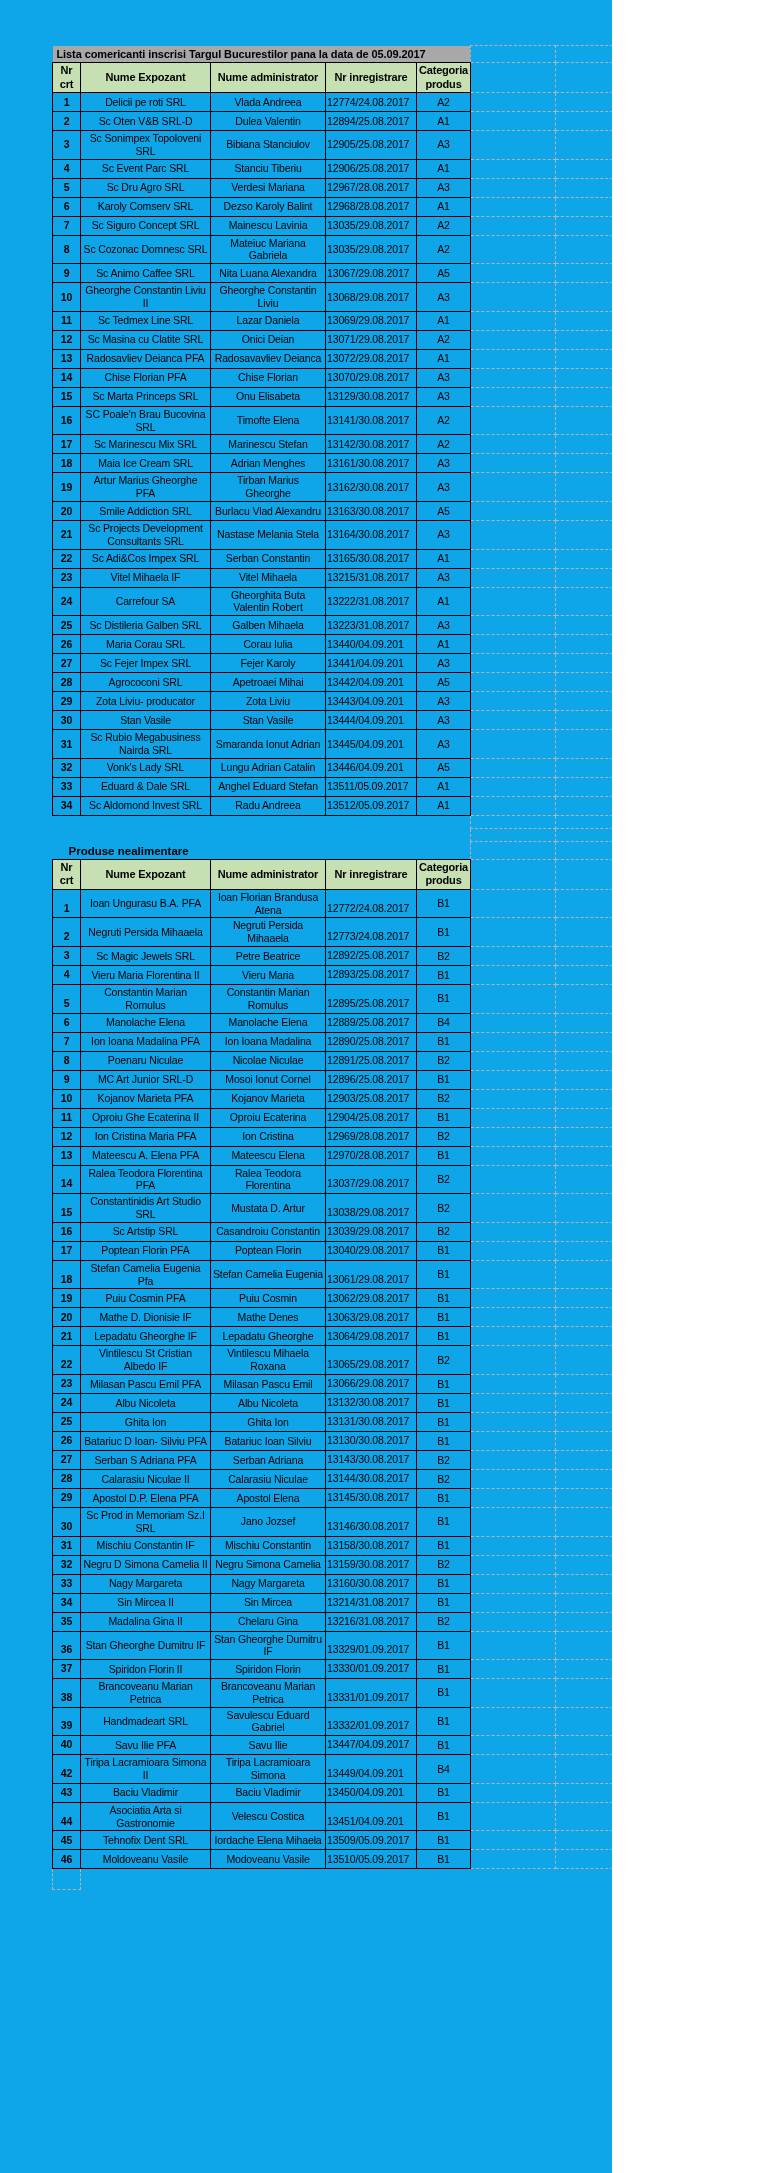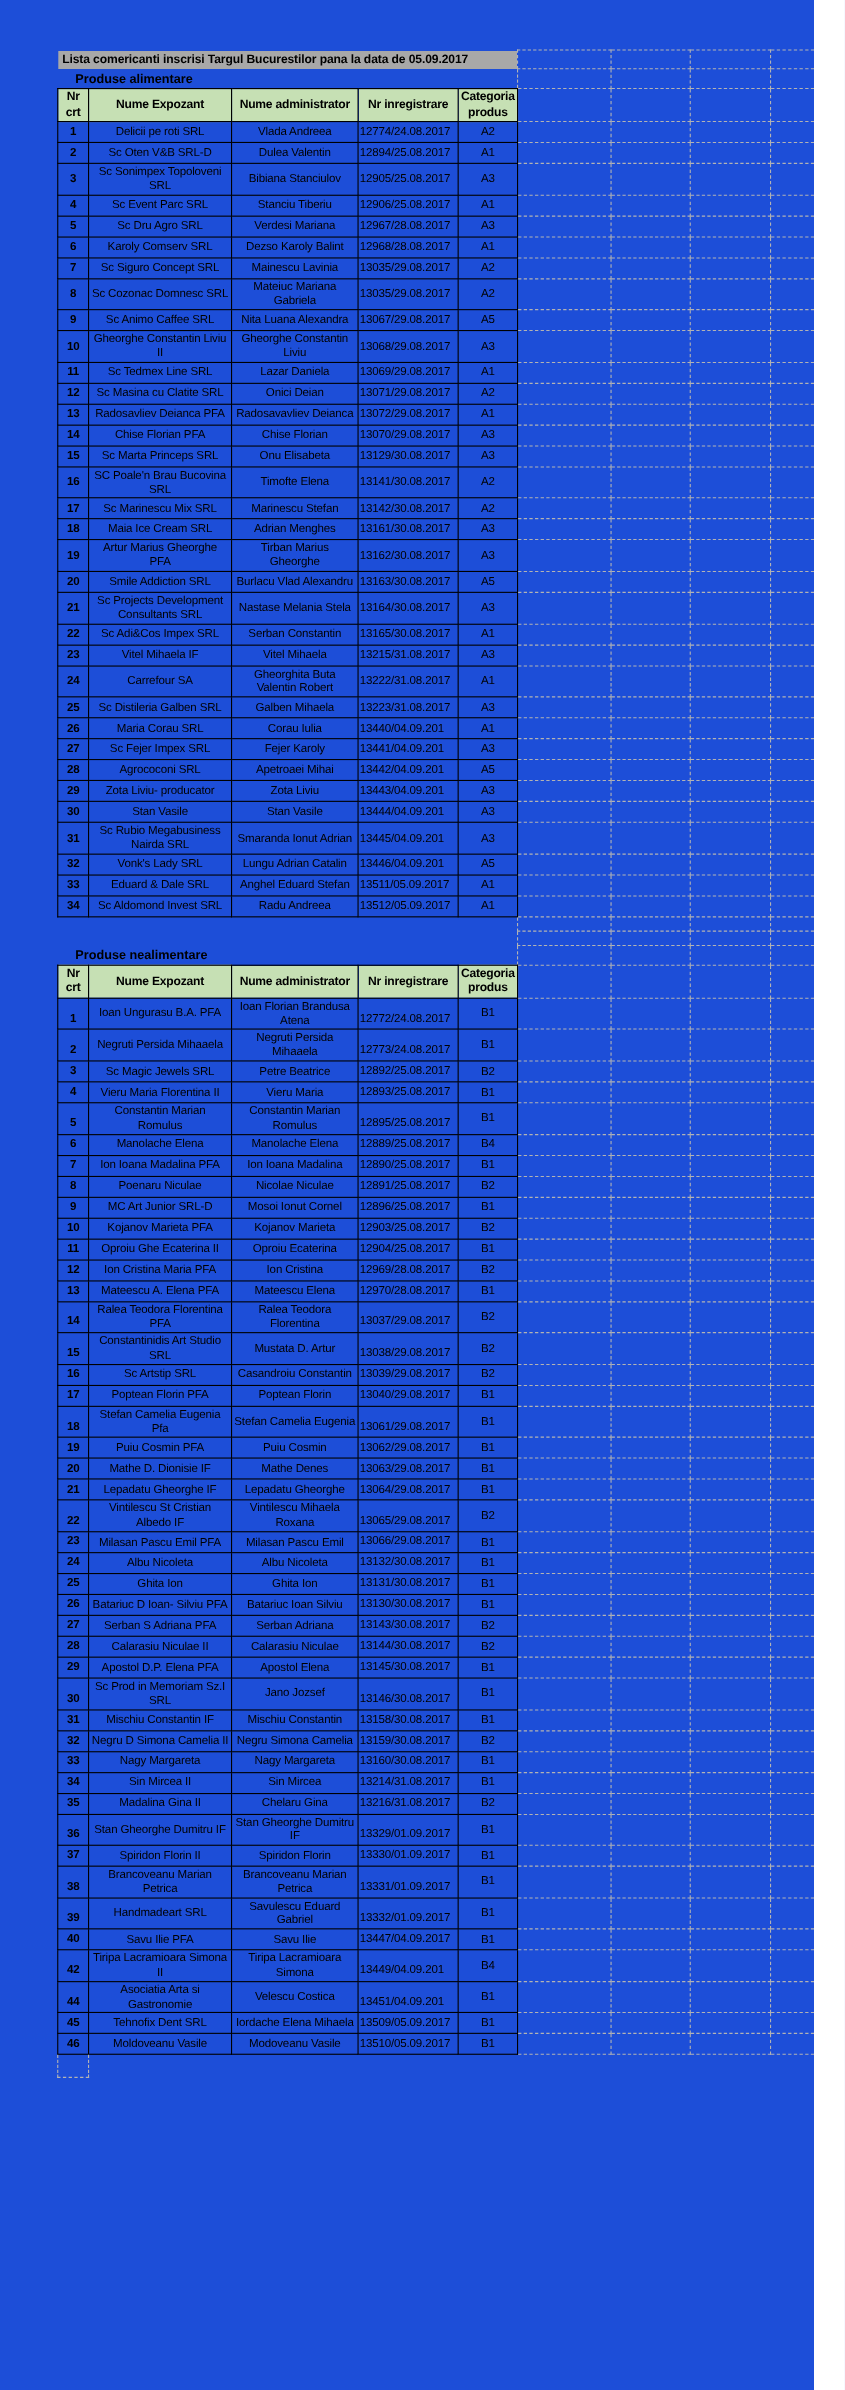--- a/index.html
+++ b/index.html
@@ -1,20 +1,20 @@
 <!DOCTYPE html>
 <html style="--header-bg: #c6e0b4; --title-bg: #a8a8a8;"><head>
 <meta charset="utf-8">
 <style>
   * { box-sizing: border-box; margin: 0; padding: 0; }
   html,body { background:#ffffff; }
   body {
     width:768px; font-family:"Liberation Sans", sans-serif; color:#000;
   }
-  .page { width:740px; height:2173px; overflow:hidden; position:relative; background:#1d4ed8; }
+  .page { width:612px; height:2173px; overflow:hidden; position:relative; background:#0ea5e9; }
   .sheet { padding:45px 0 0 52px; }
 
   table.grid { border-collapse:collapse; table-layout:fixed; width:713px; }
 
   
   .cell {
     border:1px solid #000; text-align:center; vertical-align:middle;
     font-size:10.5px; letter-spacing:-0.15px; line-height:1.22;
     padding:1px 2px; height:19px; word-wrap:break-word;
   }
@@ -72,451 +72,444 @@
 
       <tbody>
         <tr>
           <td colspan="5" class="title-cell">Lista comericanti inscrisi Targul Bucurestilor pana la data de 05.09.2017</td>
           <td class="ghost"></td>
           <td class="ghost"></td>
           <td class="ghost"></td>
           <td class="ghost"></td>
         </tr>
         <tr>
-          <td colspan="5" class="label-cell">Produse alimentare</td>
+          <th class="hdr hdr-nr">Nr crt</th>
+          <th class="hdr hdr-exp">Nume Expozant</th>
+          <th class="hdr hdr-adm">Nume administrator</th>
+          <th class="hdr hdr-reg">Nr inregistrare</th>
+          <th class="hdr hdr-cat">Categoria produs</th>
+          <td class="ghost"></td>
+          <td class="ghost"></td>
+          <td class="ghost"></td>
+          <td class="ghost"></td>
+        </tr>
+      </tbody>
+
+      <tbody>
+          <tr>
+            <td class="cell c-nr">1</td>
+            <td class="cell c-exp">Delicii pe roti SRL</td>
+            <td class="cell c-adm">Vlada Andreea</td>
+            <td class="cell c-reg">12774/24.08.2017</td>
+            <td class="cell c-cat">A2</td>
+            <td class="ghost"></td>
+            <td class="ghost"></td>
+            <td class="ghost"></td>
+            <td class="ghost"></td>
+          </tr>
+          <tr>
+            <td class="cell c-nr">2</td>
+            <td class="cell c-exp">Sc Oten V&amp;B SRL-D</td>
+            <td class="cell c-adm">Dulea Valentin</td>
+            <td class="cell c-reg">12894/25.08.2017</td>
+            <td class="cell c-cat">A1</td>
+            <td class="ghost"></td>
+            <td class="ghost"></td>
+            <td class="ghost"></td>
+            <td class="ghost"></td>
+          </tr>
+          <tr>
+            <td class="cell c-nr">3</td>
+            <td class="cell c-exp">Sc Sonimpex Topoloveni SRL</td>
+            <td class="cell c-adm">Bibiana Stanciulov</td>
+            <td class="cell c-reg">12905/25.08.2017</td>
+            <td class="cell c-cat">A3</td>
+            <td class="ghost"></td>
+            <td class="ghost"></td>
+            <td class="ghost"></td>
+            <td class="ghost"></td>
+          </tr>
+          <tr>
+            <td class="cell c-nr">4</td>
+            <td class="cell c-exp">Sc Event Parc SRL</td>
+            <td class="cell c-adm">Stanciu Tiberiu</td>
+            <td class="cell c-reg">12906/25.08.2017</td>
+            <td class="cell c-cat">A1</td>
+            <td class="ghost"></td>
+            <td class="ghost"></td>
+            <td class="ghost"></td>
+            <td class="ghost"></td>
+          </tr>
+          <tr>
+            <td class="cell c-nr">5</td>
+            <td class="cell c-exp">Sc Dru Agro SRL</td>
+            <td class="cell c-adm">Verdesi Mariana</td>
+            <td class="cell c-reg">12967/28.08.2017</td>
+            <td class="cell c-cat">A3</td>
+            <td class="ghost"></td>
+            <td class="ghost"></td>
+            <td class="ghost"></td>
+            <td class="ghost"></td>
+          </tr>
+          <tr>
+            <td class="cell c-nr">6</td>
+            <td class="cell c-exp">Karoly Comserv SRL</td>
+            <td class="cell c-adm">Dezso Karoly Balint</td>
+            <td class="cell c-reg">12968/28.08.2017</td>
+            <td class="cell c-cat">A1</td>
+            <td class="ghost"></td>
+            <td class="ghost"></td>
+            <td class="ghost"></td>
+            <td class="ghost"></td>
+          </tr>
+          <tr>
+            <td class="cell c-nr">7</td>
+            <td class="cell c-exp">Sc Siguro Concept SRL</td>
+            <td class="cell c-adm">Mainescu Lavinia</td>
+            <td class="cell c-reg">13035/29.08.2017</td>
+            <td class="cell c-cat">A2</td>
+            <td class="ghost"></td>
+            <td class="ghost"></td>
+            <td class="ghost"></td>
+            <td class="ghost"></td>
+          </tr>
+          <tr>
+            <td class="cell c-nr">8</td>
+            <td class="cell c-exp">Sc Cozonac Domnesc SRL</td>
+            <td class="cell c-adm">Mateiuc Mariana Gabriela</td>
+            <td class="cell c-reg">13035/29.08.2017</td>
+            <td class="cell c-cat">A2</td>
+            <td class="ghost"></td>
+            <td class="ghost"></td>
+            <td class="ghost"></td>
+            <td class="ghost"></td>
+          </tr>
+          <tr>
+            <td class="cell c-nr">9</td>
+            <td class="cell c-exp">Sc Animo Caffee SRL</td>
+            <td class="cell c-adm">Nita Luana Alexandra</td>
+            <td class="cell c-reg">13067/29.08.2017</td>
+            <td class="cell c-cat">A5</td>
+            <td class="ghost"></td>
+            <td class="ghost"></td>
+            <td class="ghost"></td>
+            <td class="ghost"></td>
+          </tr>
+          <tr>
+            <td class="cell c-nr">10</td>
+            <td class="cell c-exp">Gheorghe Constantin Liviu II</td>
+            <td class="cell c-adm">Gheorghe Constantin Liviu</td>
+            <td class="cell c-reg">13068/29.08.2017</td>
+            <td class="cell c-cat">A3</td>
+            <td class="ghost"></td>
+            <td class="ghost"></td>
+            <td class="ghost"></td>
+            <td class="ghost"></td>
+          </tr>
+          <tr>
+            <td class="cell c-nr">11</td>
+            <td class="cell c-exp">Sc Tedmex Line SRL</td>
+            <td class="cell c-adm">Lazar Daniela</td>
+            <td class="cell c-reg">13069/29.08.2017</td>
+            <td class="cell c-cat">A1</td>
+            <td class="ghost"></td>
+            <td class="ghost"></td>
+            <td class="ghost"></td>
+            <td class="ghost"></td>
+          </tr>
+          <tr>
+            <td class="cell c-nr">12</td>
+            <td class="cell c-exp">Sc Masina cu Clatite SRL</td>
+            <td class="cell c-adm">Onici Deian</td>
+            <td class="cell c-reg">13071/29.08.2017</td>
+            <td class="cell c-cat">A2</td>
+            <td class="ghost"></td>
+            <td class="ghost"></td>
+            <td class="ghost"></td>
+            <td class="ghost"></td>
+          </tr>
+          <tr>
+            <td class="cell c-nr">13</td>
+            <td class="cell c-exp">Radosavliev Deianca PFA</td>
+            <td class="cell c-adm">Radosavavliev Deianca</td>
+            <td class="cell c-reg">13072/29.08.2017</td>
+            <td class="cell c-cat">A1</td>
+            <td class="ghost"></td>
+            <td class="ghost"></td>
+            <td class="ghost"></td>
+            <td class="ghost"></td>
+          </tr>
+          <tr>
+            <td class="cell c-nr">14</td>
+            <td class="cell c-exp">Chise Florian PFA</td>
+            <td class="cell c-adm">Chise Florian</td>
+            <td class="cell c-reg">13070/29.08.2017</td>
+            <td class="cell c-cat">A3</td>
+            <td class="ghost"></td>
+            <td class="ghost"></td>
+            <td class="ghost"></td>
+            <td class="ghost"></td>
+          </tr>
+          <tr>
+            <td class="cell c-nr">15</td>
+            <td class="cell c-exp">Sc Marta Princeps SRL</td>
+            <td class="cell c-adm">Onu Elisabeta</td>
+            <td class="cell c-reg">13129/30.08.2017</td>
+            <td class="cell c-cat">A3</td>
+            <td class="ghost"></td>
+            <td class="ghost"></td>
+            <td class="ghost"></td>
+            <td class="ghost"></td>
+          </tr>
+          <tr>
+            <td class="cell c-nr">16</td>
+            <td class="cell c-exp">SC Poale'n Brau Bucovina SRL</td>
+            <td class="cell c-adm">Timofte Elena</td>
+            <td class="cell c-reg">13141/30.08.2017</td>
+            <td class="cell c-cat">A2</td>
+            <td class="ghost"></td>
+            <td class="ghost"></td>
+            <td class="ghost"></td>
+            <td class="ghost"></td>
+          </tr>
+          <tr>
+            <td class="cell c-nr">17</td>
+            <td class="cell c-exp">Sc Marinescu Mix SRL</td>
+            <td class="cell c-adm">Marinescu Stefan</td>
+            <td class="cell c-reg">13142/30.08.2017</td>
+            <td class="cell c-cat">A2</td>
+            <td class="ghost"></td>
+            <td class="ghost"></td>
+            <td class="ghost"></td>
+            <td class="ghost"></td>
+          </tr>
+          <tr>
+            <td class="cell c-nr">18</td>
+            <td class="cell c-exp">Maia Ice Cream SRL</td>
+            <td class="cell c-adm">Adrian Menghes</td>
+            <td class="cell c-reg">13161/30.08.2017</td>
+            <td class="cell c-cat">A3</td>
+            <td class="ghost"></td>
+            <td class="ghost"></td>
+            <td class="ghost"></td>
+            <td class="ghost"></td>
+          </tr>
+          <tr>
+            <td class="cell c-nr">19</td>
+            <td class="cell c-exp">Artur Marius Gheorghe PFA</td>
+            <td class="cell c-adm">Tirban Marius Gheorghe</td>
+            <td class="cell c-reg">13162/30.08.2017</td>
+            <td class="cell c-cat">A3</td>
+            <td class="ghost"></td>
+            <td class="ghost"></td>
+            <td class="ghost"></td>
+            <td class="ghost"></td>
+          </tr>
+          <tr>
+            <td class="cell c-nr">20</td>
+            <td class="cell c-exp">Smile Addiction SRL</td>
+            <td class="cell c-adm">Burlacu Vlad Alexandru</td>
+            <td class="cell c-reg">13163/30.08.2017</td>
+            <td class="cell c-cat">A5</td>
+            <td class="ghost"></td>
+            <td class="ghost"></td>
+            <td class="ghost"></td>
+            <td class="ghost"></td>
+          </tr>
+          <tr>
+            <td class="cell c-nr">21</td>
+            <td class="cell c-exp">Sc Projects Development Consultants SRL</td>
+            <td class="cell c-adm">Nastase Melania Stela</td>
+            <td class="cell c-reg">13164/30.08.2017</td>
+            <td class="cell c-cat">A3</td>
+            <td class="ghost"></td>
+            <td class="ghost"></td>
+            <td class="ghost"></td>
+            <td class="ghost"></td>
+          </tr>
+          <tr>
+            <td class="cell c-nr">22</td>
+            <td class="cell c-exp">Sc Adi&amp;Cos Impex SRL</td>
+            <td class="cell c-adm">Serban Constantin</td>
+            <td class="cell c-reg">13165/30.08.2017</td>
+            <td class="cell c-cat">A1</td>
+            <td class="ghost"></td>
+            <td class="ghost"></td>
+            <td class="ghost"></td>
+            <td class="ghost"></td>
+          </tr>
+          <tr>
+            <td class="cell c-nr">23</td>
+            <td class="cell c-exp">Vitel Mihaela IF</td>
+            <td class="cell c-adm">Vitel Mihaela</td>
+            <td class="cell c-reg">13215/31.08.2017</td>
+            <td class="cell c-cat">A3</td>
+            <td class="ghost"></td>
+            <td class="ghost"></td>
+            <td class="ghost"></td>
+            <td class="ghost"></td>
+          </tr>
+          <tr>
+            <td class="cell c-nr">24</td>
+            <td class="cell c-exp">Carrefour SA</td>
+            <td class="cell c-adm">Gheorghita Buta Valentin Robert</td>
+            <td class="cell c-reg">13222/31.08.2017</td>
+            <td class="cell c-cat">A1</td>
+            <td class="ghost"></td>
+            <td class="ghost"></td>
+            <td class="ghost"></td>
+            <td class="ghost"></td>
+          </tr>
+          <tr>
+            <td class="cell c-nr">25</td>
+            <td class="cell c-exp">Sc Distileria Galben SRL</td>
+            <td class="cell c-adm">Galben Mihaela</td>
+            <td class="cell c-reg">13223/31.08.2017</td>
+            <td class="cell c-cat">A3</td>
+            <td class="ghost"></td>
+            <td class="ghost"></td>
+            <td class="ghost"></td>
+            <td class="ghost"></td>
+          </tr>
+          <tr>
+            <td class="cell c-nr">26</td>
+            <td class="cell c-exp">Maria Corau SRL</td>
+            <td class="cell c-adm">Corau Iulia</td>
+            <td class="cell c-reg">13440/04.09.201</td>
+            <td class="cell c-cat">A1</td>
+            <td class="ghost"></td>
+            <td class="ghost"></td>
+            <td class="ghost"></td>
+            <td class="ghost"></td>
+          </tr>
+          <tr>
+            <td class="cell c-nr">27</td>
+            <td class="cell c-exp">Sc Fejer Impex SRL</td>
+            <td class="cell c-adm">Fejer Karoly</td>
+            <td class="cell c-reg">13441/04.09.201</td>
+            <td class="cell c-cat">A3</td>
+            <td class="ghost"></td>
+            <td class="ghost"></td>
+            <td class="ghost"></td>
+            <td class="ghost"></td>
+          </tr>
+          <tr>
+            <td class="cell c-nr">28</td>
+            <td class="cell c-exp">Agrococoni SRL</td>
+            <td class="cell c-adm">Apetroaei Mihai</td>
+            <td class="cell c-reg">13442/04.09.201</td>
+            <td class="cell c-cat">A5</td>
+            <td class="ghost"></td>
+            <td class="ghost"></td>
+            <td class="ghost"></td>
+            <td class="ghost"></td>
+          </tr>
+          <tr>
+            <td class="cell c-nr">29</td>
+            <td class="cell c-exp">Zota Liviu- producator</td>
+            <td class="cell c-adm">Zota Liviu</td>
+            <td class="cell c-reg">13443/04.09.201</td>
+            <td class="cell c-cat">A3</td>
+            <td class="ghost"></td>
+            <td class="ghost"></td>
+            <td class="ghost"></td>
+            <td class="ghost"></td>
+          </tr>
+          <tr>
+            <td class="cell c-nr">30</td>
+            <td class="cell c-exp">Stan Vasile</td>
+            <td class="cell c-adm">Stan Vasile</td>
+            <td class="cell c-reg">13444/04.09.201</td>
+            <td class="cell c-cat">A3</td>
+            <td class="ghost"></td>
+            <td class="ghost"></td>
+            <td class="ghost"></td>
+            <td class="ghost"></td>
+          </tr>
+          <tr>
+            <td class="cell c-nr">31</td>
+            <td class="cell c-exp">Sc Rubio Megabusiness Nairda SRL</td>
+            <td class="cell c-adm">Smaranda Ionut Adrian</td>
+            <td class="cell c-reg">13445/04.09.201</td>
+            <td class="cell c-cat">A3</td>
+            <td class="ghost"></td>
+            <td class="ghost"></td>
+            <td class="ghost"></td>
+            <td class="ghost"></td>
+          </tr>
+          <tr>
+            <td class="cell c-nr">32</td>
+            <td class="cell c-exp">Vonk's Lady SRL</td>
+            <td class="cell c-adm">Lungu Adrian Catalin</td>
+            <td class="cell c-reg">13446/04.09.201</td>
+            <td class="cell c-cat">A5</td>
+            <td class="ghost"></td>
+            <td class="ghost"></td>
+            <td class="ghost"></td>
+            <td class="ghost"></td>
+          </tr>
+          <tr>
+            <td class="cell c-nr">33</td>
+            <td class="cell c-exp">Eduard &amp; Dale SRL</td>
+            <td class="cell c-adm">Anghel Eduard Stefan</td>
+            <td class="cell c-reg">13511/05.09.2017</td>
+            <td class="cell c-cat">A1</td>
+            <td class="ghost"></td>
+            <td class="ghost"></td>
+            <td class="ghost"></td>
+            <td class="ghost"></td>
+          </tr>
+          <tr>
+            <td class="cell c-nr">34</td>
+            <td class="cell c-exp">Sc Aldomond Invest SRL</td>
+            <td class="cell c-adm">Radu Andreea</td>
+            <td class="cell c-reg">13512/05.09.2017</td>
+            <td class="cell c-cat">A1</td>
+            <td class="ghost"></td>
+            <td class="ghost"></td>
+            <td class="ghost"></td>
+            <td class="ghost"></td>
+          </tr>
+        </tbody>
+
+      <tbody>
+        <tr>
+          <td colspan="5" class="gap-cell"></td>
+          <td class="ghost"></td>
+          <td class="ghost"></td>
+          <td class="ghost"></td>
+          <td class="ghost"></td>
+        </tr>
+        <tr>
+          <td colspan="5" class="gap-cell"></td>
+          <td class="ghost"></td>
+          <td class="ghost"></td>
+          <td class="ghost"></td>
+          <td class="ghost"></td>
+        </tr>
+        <tr>
+          <td colspan="5" class="label-cell">Produse nealimentare</td>
           <td class="ghost"></td>
           <td class="ghost"></td>
           <td class="ghost"></td>
           <td class="ghost"></td>
         </tr>
         <tr>
           <th class="hdr hdr-nr">Nr crt</th>
           <th class="hdr hdr-exp">Nume Expozant</th>
           <th class="hdr hdr-adm">Nume administrator</th>
           <th class="hdr hdr-reg">Nr inregistrare</th>
           <th class="hdr hdr-cat">Categoria produs</th>
           <td class="ghost"></td>
           <td class="ghost"></td>
           <td class="ghost"></td>
           <td class="ghost"></td>
         </tr>
       </tbody>
 
-      <tbody>
-          <tr>
-            <td class="cell c-nr">1</td>
-            <td class="cell c-exp">Delicii pe roti SRL</td>
-            <td class="cell c-adm">Vlada Andreea</td>
-            <td class="cell c-reg">12774/24.08.2017</td>
-            <td class="cell c-cat">A2</td>
-            <td class="ghost"></td>
-            <td class="ghost"></td>
-            <td class="ghost"></td>
-            <td class="ghost"></td>
-          </tr>
-          <tr>
-            <td class="cell c-nr">2</td>
-            <td class="cell c-exp">Sc Oten V&amp;B SRL-D</td>
-            <td class="cell c-adm">Dulea Valentin</td>
-            <td class="cell c-reg">12894/25.08.2017</td>
-            <td class="cell c-cat">A1</td>
-            <td class="ghost"></td>
-            <td class="ghost"></td>
-            <td class="ghost"></td>
-            <td class="ghost"></td>
-          </tr>
-          <tr>
-            <td class="cell c-nr">3</td>
-            <td class="cell c-exp">Sc Sonimpex Topoloveni SRL</td>
-            <td class="cell c-adm">Bibiana Stanciulov</td>
-            <td class="cell c-reg">12905/25.08.2017</td>
-            <td class="cell c-cat">A3</td>
-            <td class="ghost"></td>
-            <td class="ghost"></td>
-            <td class="ghost"></td>
-            <td class="ghost"></td>
-          </tr>
-          <tr>
-            <td class="cell c-nr">4</td>
-            <td class="cell c-exp">Sc Event Parc SRL</td>
-            <td class="cell c-adm">Stanciu Tiberiu</td>
-            <td class="cell c-reg">12906/25.08.2017</td>
-            <td class="cell c-cat">A1</td>
-            <td class="ghost"></td>
-            <td class="ghost"></td>
-            <td class="ghost"></td>
-            <td class="ghost"></td>
-          </tr>
-          <tr>
-            <td class="cell c-nr">5</td>
-            <td class="cell c-exp">Sc Dru Agro SRL</td>
-            <td class="cell c-adm">Verdesi Mariana</td>
-            <td class="cell c-reg">12967/28.08.2017</td>
-            <td class="cell c-cat">A3</td>
-            <td class="ghost"></td>
-            <td class="ghost"></td>
-            <td class="ghost"></td>
-            <td class="ghost"></td>
-          </tr>
-          <tr>
-            <td class="cell c-nr">6</td>
-            <td class="cell c-exp">Karoly Comserv SRL</td>
-            <td class="cell c-adm">Dezso Karoly Balint</td>
-            <td class="cell c-reg">12968/28.08.2017</td>
-            <td class="cell c-cat">A1</td>
-            <td class="ghost"></td>
-            <td class="ghost"></td>
-            <td class="ghost"></td>
-            <td class="ghost"></td>
-          </tr>
-          <tr>
-            <td class="cell c-nr">7</td>
-            <td class="cell c-exp">Sc Siguro Concept SRL</td>
-            <td class="cell c-adm">Mainescu Lavinia</td>
-            <td class="cell c-reg">13035/29.08.2017</td>
-            <td class="cell c-cat">A2</td>
-            <td class="ghost"></td>
-            <td class="ghost"></td>
-            <td class="ghost"></td>
-            <td class="ghost"></td>
-          </tr>
-          <tr>
-            <td class="cell c-nr">8</td>
-            <td class="cell c-exp">Sc Cozonac Domnesc SRL</td>
-            <td class="cell c-adm">Mateiuc Mariana Gabriela</td>
-            <td class="cell c-reg">13035/29.08.2017</td>
-            <td class="cell c-cat">A2</td>
-            <td class="ghost"></td>
-            <td class="ghost"></td>
-            <td class="ghost"></td>
-            <td class="ghost"></td>
-          </tr>
-          <tr>
-            <td class="cell c-nr">9</td>
-            <td class="cell c-exp">Sc Animo Caffee SRL</td>
-            <td class="cell c-adm">Nita Luana Alexandra</td>
-            <td class="cell c-reg">13067/29.08.2017</td>
-            <td class="cell c-cat">A5</td>
-            <td class="ghost"></td>
-            <td class="ghost"></td>
-            <td class="ghost"></td>
-            <td class="ghost"></td>
-          </tr>
-          <tr>
-            <td class="cell c-nr">10</td>
-            <td class="cell c-exp">Gheorghe Constantin Liviu II</td>
-            <td class="cell c-adm">Gheorghe Constantin Liviu</td>
-            <td class="cell c-reg">13068/29.08.2017</td>
-            <td class="cell c-cat">A3</td>
-            <td class="ghost"></td>
-            <td class="ghost"></td>
-            <td class="ghost"></td>
-            <td class="ghost"></td>
-          </tr>
-          <tr>
-            <td class="cell c-nr">11</td>
-            <td class="cell c-exp">Sc Tedmex Line SRL</td>
-            <td class="cell c-adm">Lazar Daniela</td>
-            <td class="cell c-reg">13069/29.08.2017</td>
-            <td class="cell c-cat">A1</td>
-            <td class="ghost"></td>
-            <td class="ghost"></td>
-            <td class="ghost"></td>
-            <td class="ghost"></td>
-          </tr>
-          <tr>
-            <td class="cell c-nr">12</td>
-            <td class="cell c-exp">Sc Masina cu Clatite SRL</td>
-            <td class="cell c-adm">Onici Deian</td>
-            <td class="cell c-reg">13071/29.08.2017</td>
-            <td class="cell c-cat">A2</td>
-            <td class="ghost"></td>
-            <td class="ghost"></td>
-            <td class="ghost"></td>
-            <td class="ghost"></td>
-          </tr>
-          <tr>
-            <td class="cell c-nr">13</td>
-            <td class="cell c-exp">Radosavliev Deianca PFA</td>
-            <td class="cell c-adm">Radosavavliev Deianca</td>
-            <td class="cell c-reg">13072/29.08.2017</td>
-            <td class="cell c-cat">A1</td>
-            <td class="ghost"></td>
-            <td class="ghost"></td>
-            <td class="ghost"></td>
-            <td class="ghost"></td>
-          </tr>
-          <tr>
-            <td class="cell c-nr">14</td>
-            <td class="cell c-exp">Chise Florian PFA</td>
-            <td class="cell c-adm">Chise Florian</td>
-            <td class="cell c-reg">13070/29.08.2017</td>
-            <td class="cell c-cat">A3</td>
-            <td class="ghost"></td>
-            <td class="ghost"></td>
-            <td class="ghost"></td>
-            <td class="ghost"></td>
-          </tr>
-          <tr>
-            <td class="cell c-nr">15</td>
-            <td class="cell c-exp">Sc Marta Princeps SRL</td>
-            <td class="cell c-adm">Onu Elisabeta</td>
-            <td class="cell c-reg">13129/30.08.2017</td>
-            <td class="cell c-cat">A3</td>
-            <td class="ghost"></td>
-            <td class="ghost"></td>
-            <td class="ghost"></td>
-            <td class="ghost"></td>
-          </tr>
-          <tr>
-            <td class="cell c-nr">16</td>
-            <td class="cell c-exp">SC Poale'n Brau Bucovina SRL</td>
-            <td class="cell c-adm">Timofte Elena</td>
-            <td class="cell c-reg">13141/30.08.2017</td>
-            <td class="cell c-cat">A2</td>
-            <td class="ghost"></td>
-            <td class="ghost"></td>
-            <td class="ghost"></td>
-            <td class="ghost"></td>
-          </tr>
-          <tr>
-            <td class="cell c-nr">17</td>
-            <td class="cell c-exp">Sc Marinescu Mix SRL</td>
-            <td class="cell c-adm">Marinescu Stefan</td>
-            <td class="cell c-reg">13142/30.08.2017</td>
-            <td class="cell c-cat">A2</td>
-            <td class="ghost"></td>
-            <td class="ghost"></td>
-            <td class="ghost"></td>
-            <td class="ghost"></td>
-          </tr>
-          <tr>
-            <td class="cell c-nr">18</td>
-            <td class="cell c-exp">Maia Ice Cream SRL</td>
-            <td class="cell c-adm">Adrian Menghes</td>
-            <td class="cell c-reg">13161/30.08.2017</td>
-            <td class="cell c-cat">A3</td>
-            <td class="ghost"></td>
-            <td class="ghost"></td>
-            <td class="ghost"></td>
-            <td class="ghost"></td>
-          </tr>
-          <tr>
-            <td class="cell c-nr">19</td>
-            <td class="cell c-exp">Artur Marius Gheorghe PFA</td>
-            <td class="cell c-adm">Tirban Marius Gheorghe</td>
-            <td class="cell c-reg">13162/30.08.2017</td>
-            <td class="cell c-cat">A3</td>
-            <td class="ghost"></td>
-            <td class="ghost"></td>
-            <td class="ghost"></td>
-            <td class="ghost"></td>
-          </tr>
-          <tr>
-            <td class="cell c-nr">20</td>
-            <td class="cell c-exp">Smile Addiction SRL</td>
-            <td class="cell c-adm">Burlacu Vlad Alexandru</td>
-            <td class="cell c-reg">13163/30.08.2017</td>
-            <td class="cell c-cat">A5</td>
-            <td class="ghost"></td>
-            <td class="ghost"></td>
-            <td class="ghost"></td>
-            <td class="ghost"></td>
-          </tr>
-          <tr>
-            <td class="cell c-nr">21</td>
-            <td class="cell c-exp">Sc Projects Development Consultants SRL</td>
-            <td class="cell c-adm">Nastase Melania Stela</td>
-            <td class="cell c-reg">13164/30.08.2017</td>
-            <td class="cell c-cat">A3</td>
-            <td class="ghost"></td>
-            <td class="ghost"></td>
-            <td class="ghost"></td>
-            <td class="ghost"></td>
-          </tr>
-          <tr>
-            <td class="cell c-nr">22</td>
-            <td class="cell c-exp">Sc Adi&amp;Cos Impex SRL</td>
-            <td class="cell c-adm">Serban Constantin</td>
-            <td class="cell c-reg">13165/30.08.2017</td>
-            <td class="cell c-cat">A1</td>
-            <td class="ghost"></td>
-            <td class="ghost"></td>
-            <td class="ghost"></td>
-            <td class="ghost"></td>
-          </tr>
-          <tr>
-            <td class="cell c-nr">23</td>
-            <td class="cell c-exp">Vitel Mihaela IF</td>
-            <td class="cell c-adm">Vitel Mihaela</td>
-            <td class="cell c-reg">13215/31.08.2017</td>
-            <td class="cell c-cat">A3</td>
-            <td class="ghost"></td>
-            <td class="ghost"></td>
-            <td class="ghost"></td>
-            <td class="ghost"></td>
-          </tr>
-          <tr>
-            <td class="cell c-nr">24</td>
-            <td class="cell c-exp">Carrefour SA</td>
-            <td class="cell c-adm">Gheorghita Buta Valentin Robert</td>
-            <td class="cell c-reg">13222/31.08.2017</td>
-            <td class="cell c-cat">A1</td>
-            <td class="ghost"></td>
-            <td class="ghost"></td>
-            <td class="ghost"></td>
-            <td class="ghost"></td>
-          </tr>
-          <tr>
-            <td class="cell c-nr">25</td>
-            <td class="cell c-exp">Sc Distileria Galben SRL</td>
-            <td class="cell c-adm">Galben Mihaela</td>
-            <td class="cell c-reg">13223/31.08.2017</td>
-            <td class="cell c-cat">A3</td>
-            <td class="ghost"></td>
-            <td class="ghost"></td>
-            <td class="ghost"></td>
-            <td class="ghost"></td>
-          </tr>
-          <tr>
-            <td class="cell c-nr">26</td>
-            <td class="cell c-exp">Maria Corau SRL</td>
-            <td class="cell c-adm">Corau Iulia</td>
-            <td class="cell c-reg">13440/04.09.201</td>
-            <td class="cell c-cat">A1</td>
-            <td class="ghost"></td>
-            <td class="ghost"></td>
-            <td class="ghost"></td>
-            <td class="ghost"></td>
-          </tr>
-          <tr>
-            <td class="cell c-nr">27</td>
-            <td class="cell c-exp">Sc Fejer Impex SRL</td>
-            <td class="cell c-adm">Fejer Karoly</td>
-            <td class="cell c-reg">13441/04.09.201</td>
-            <td class="cell c-cat">A3</td>
-            <td class="ghost"></td>
-            <td class="ghost"></td>
-            <td class="ghost"></td>
-            <td class="ghost"></td>
-          </tr>
-          <tr>
-            <td class="cell c-nr">28</td>
-            <td class="cell c-exp">Agrococoni SRL</td>
-            <td class="cell c-adm">Apetroaei Mihai</td>
-            <td class="cell c-reg">13442/04.09.201</td>
-            <td class="cell c-cat">A5</td>
-            <td class="ghost"></td>
-            <td class="ghost"></td>
-            <td class="ghost"></td>
-            <td class="ghost"></td>
-          </tr>
-          <tr>
-            <td class="cell c-nr">29</td>
-            <td class="cell c-exp">Zota Liviu- producator</td>
-            <td class="cell c-adm">Zota Liviu</td>
-            <td class="cell c-reg">13443/04.09.201</td>
-            <td class="cell c-cat">A3</td>
-            <td class="ghost"></td>
-            <td class="ghost"></td>
-            <td class="ghost"></td>
-            <td class="ghost"></td>
-          </tr>
-          <tr>
-            <td class="cell c-nr">30</td>
-            <td class="cell c-exp">Stan Vasile</td>
-            <td class="cell c-adm">Stan Vasile</td>
-            <td class="cell c-reg">13444/04.09.201</td>
-            <td class="cell c-cat">A3</td>
-            <td class="ghost"></td>
-            <td class="ghost"></td>
-            <td class="ghost"></td>
-            <td class="ghost"></td>
-          </tr>
-          <tr>
-            <td class="cell c-nr">31</td>
-            <td class="cell c-exp">Sc Rubio Megabusiness Nairda SRL</td>
-            <td class="cell c-adm">Smaranda Ionut Adrian</td>
-            <td class="cell c-reg">13445/04.09.201</td>
-            <td class="cell c-cat">A3</td>
-            <td class="ghost"></td>
-            <td class="ghost"></td>
-            <td class="ghost"></td>
-            <td class="ghost"></td>
-          </tr>
-          <tr>
-            <td class="cell c-nr">32</td>
-            <td class="cell c-exp">Vonk's Lady SRL</td>
-            <td class="cell c-adm">Lungu Adrian Catalin</td>
-            <td class="cell c-reg">13446/04.09.201</td>
-            <td class="cell c-cat">A5</td>
-            <td class="ghost"></td>
-            <td class="ghost"></td>
-            <td class="ghost"></td>
-            <td class="ghost"></td>
-          </tr>
-          <tr>
-            <td class="cell c-nr">33</td>
-            <td class="cell c-exp">Eduard &amp; Dale SRL</td>
-            <td class="cell c-adm">Anghel Eduard Stefan</td>
-            <td class="cell c-reg">13511/05.09.2017</td>
-            <td class="cell c-cat">A1</td>
-            <td class="ghost"></td>
-            <td class="ghost"></td>
-            <td class="ghost"></td>
-            <td class="ghost"></td>
-          </tr>
-          <tr>
-            <td class="cell c-nr">34</td>
-            <td class="cell c-exp">Sc Aldomond Invest SRL</td>
-            <td class="cell c-adm">Radu Andreea</td>
-            <td class="cell c-reg">13512/05.09.2017</td>
-            <td class="cell c-cat">A1</td>
-            <td class="ghost"></td>
-            <td class="ghost"></td>
-            <td class="ghost"></td>
-            <td class="ghost"></td>
-          </tr>
-        </tbody>
-
-      <tbody>
-        <tr>
-          <td colspan="5" class="gap-cell"></td>
-          <td class="ghost"></td>
-          <td class="ghost"></td>
-          <td class="ghost"></td>
-          <td class="ghost"></td>
-        </tr>
-        <tr>
-          <td colspan="5" class="gap-cell"></td>
-          <td class="ghost"></td>
-          <td class="ghost"></td>
-          <td class="ghost"></td>
-          <td class="ghost"></td>
-        </tr>
-        <tr>
-          <td colspan="5" class="label-cell">Produse nealimentare</td>
-          <td class="ghost"></td>
-          <td class="ghost"></td>
-          <td class="ghost"></td>
-          <td class="ghost"></td>
-        </tr>
-        <tr>
-          <th class="hdr hdr-nr">Nr crt</th>
-          <th class="hdr hdr-exp">Nume Expozant</th>
-          <th class="hdr hdr-adm">Nume administrator</th>
-          <th class="hdr hdr-reg">Nr inregistrare</th>
-          <th class="hdr hdr-cat">Categoria produs</th>
-          <td class="ghost"></td>
-          <td class="ghost"></td>
-          <td class="ghost"></td>
-          <td class="ghost"></td>
-        </tr>
-      </tbody>
-
       <tbody class="sec2">
           <tr>
             <td class="cell c-nr">1</td>
             <td class="cell c-exp">Ioan Ungurasu B.A. PFA</td>
             <td class="cell c-adm">Ioan Florian Brandusa Atena</td>
             <td class="cell c-reg">12772/24.08.2017</td>
             <td class="cell c-cat">B1</td>
             <td class="ghost"></td>
             <td class="ghost"></td>
             <td class="ghost"></td>
@@ -950,20 +943,31 @@
             <td class="ghost"></td>
             <td class="ghost"></td>
             <td class="ghost"></td>
           </tr>
           <tr>
             <td class="cell c-nr">42</td>
             <td class="cell c-exp">Tiripa Lacramioara Simona II</td>
             <td class="cell c-adm">Tiripa Lacramioara Simona</td>
             <td class="cell c-reg">13449/04.09.201</td>
             <td class="cell c-cat">B4</td>
+            <td class="ghost"></td>
+            <td class="ghost"></td>
+            <td class="ghost"></td>
+            <td class="ghost"></td>
+          </tr>
+          <tr>
+            <td class="cell c-nr">43</td>
+            <td class="cell c-exp">Baciu Vladimir</td>
+            <td class="cell c-adm">Baciu Vladimir</td>
+            <td class="cell c-reg">13450/04.09.201</td>
+            <td class="cell c-cat">B1</td>
             <td class="ghost"></td>
             <td class="ghost"></td>
             <td class="ghost"></td>
             <td class="ghost"></td>
           </tr>
           <tr>
             <td class="cell c-nr">44</td>
             <td class="cell c-exp">Asociatia Arta si Gastronomie</td>
             <td class="cell c-adm">Velescu Costica</td>
             <td class="cell c-reg">13451/04.09.201</td>

